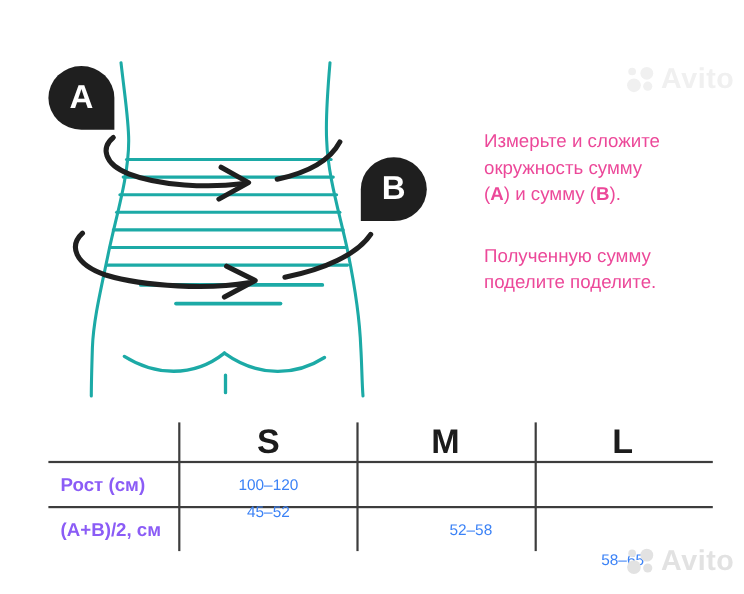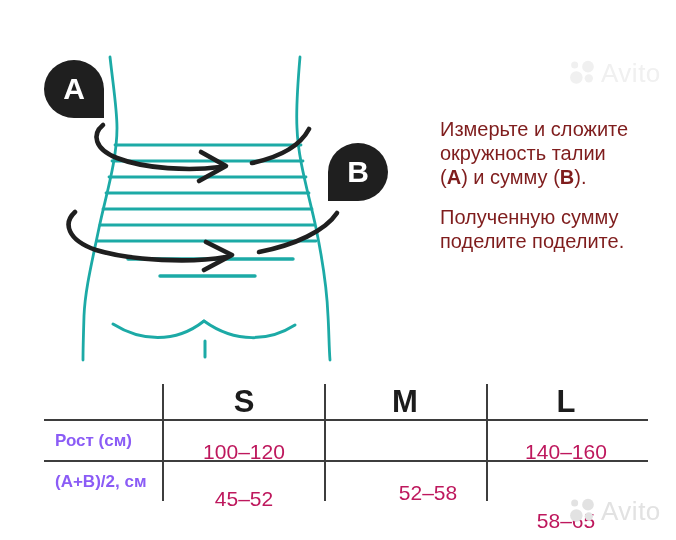--- a/index.html
+++ b/index.html
@@ -16,47 +16,47 @@
     position:absolute;width:60px;height:58px;background:#1f1f1f;color:#ffffff;
     display:flex;align-items:center;justify-content:center;
     font-weight:bold;font-size:30px;
   }
   .badge-a{left:44px;top:60px;border-radius:50% 50% 0 50%;}
   .badge-b{left:328px;top:143px;border-radius:50% 50% 50% 0;}
 
   
   .instructions{
     position:absolute;left:440px;top:117px;width:220px;
-    color:#7f1d1d;font-size:20px;line-height:24px;
+    color:#ec4899;font-size:17px;line-height:24px;
   }
-  .instructions .para2{margin-top:16px;}
+  .instructions .para2{margin-top:32px;}
   .instructions b{font-weight:bold;}
 
   
   .tline{position:absolute;background:#3d3d3d;}
   .tline-h{left:44px;width:604px;height:2px;}
   .tline-v{top:384px;width:2px;height:117px;}
 
   .hcell{
     position:absolute;transform:translateX(-50%);
     font-weight:bold;font-size:31px;color:#1c1c1c;line-height:32px;
   }
   .vcell{
     position:absolute;transform:translateX(-50%);
-    font-size:21px;color:#be185d;line-height:22px;margin-top:12px;
+    font-size:14px;color:#3b82f6;line-height:22px;
   }
   .rlabel{
     position:absolute;left:55px;
     font-weight:bold;font-size:17px;color:#8b5cf6;line-height:22px;
   }
 
   
   .watermark{
-    position:absolute;display:flex;align-items:center;gap:3px;
-    font-weight:normal;letter-spacing:0.5px;
+    position:absolute;display:flex;gap:3px;
+    font-weight:bold;letter-spacing:0.5px;
   }
   .watermark .wm-text{font-size:26px;line-height:26px;}
   .wm-bottom{left:568px;top:496px;color:#e2e2e2;}
   .wm-top{left:568px;top:58px;color:#f0f0f0;}
   .wm-bottom svg .c{fill:#e2e2e2;}
   .wm-top svg .c{fill:#f0f0f0;}
 </style>
 </head>
 <body>
 
@@ -92,45 +92,44 @@
   <div class="badge badge-a">
     <span>А</span>
   </div>
   <div class="badge badge-b">
     <span>В</span>
   </div>
 
   <div class="instructions">
     <div class="para1">
       <div>Измерьте и сложите</div>
-      <div>окружность талии</div>
+      <div>окружность сумму</div>
       <div><span>(</span><b>А</b><span>) и сумму (</span><b>В</b><span>).</span></div>
     </div>
     <div class="para2">
       <div>Полученную сумму</div>
       <div>поделите поделите.</div>
     </div>
   </div>
 
   <div class="tline tline-h" style="top:419px"></div>
   <div class="tline tline-h" style="top:460px"></div>
   <div class="tline tline-v" style="left:162px"></div>
   <div class="tline tline-v" style="left:324px"></div>
   <div class="tline tline-v" style="left:486px"></div>
 
   <div class="hcell" style="left:244px;top:386px">S</div>
   <div class="hcell" style="left:405px;top:386px">M</div>
   <div class="hcell" style="left:566px;top:386px">L</div>
 
   <div class="rlabel" style="top:430px">Рост (см)</div>
   <div class="vcell" style="left:244px;top:429px">100–120</div>
-  <div class="vcell" style="left:566px;top:429px">140–160</div>
 
   <div class="rlabel" style="top:471px">(А+В)/2, см</div>
-  <div class="vcell" style="left:244px;top:476px">45–52</div>
+  <div class="vcell" style="left:244px;top:454px">45–52</div>
   <div class="vcell" style="left:428px;top:470px">52–58</div>
   <div class="vcell" style="left:566px;top:498px">58–65</div>
 
   <div class="watermark wm-top">
     <svg width="30" height="29" viewBox="0 0 36 34">
       <circle class="c" cx="8" cy="8" r="4.2"></circle>
       <circle class="c" cx="24" cy="10" r="7"></circle>
       <circle class="c" cx="10" cy="23" r="7.5"></circle>
       <circle class="c" cx="25" cy="24" r="5"></circle>
     </svg>

